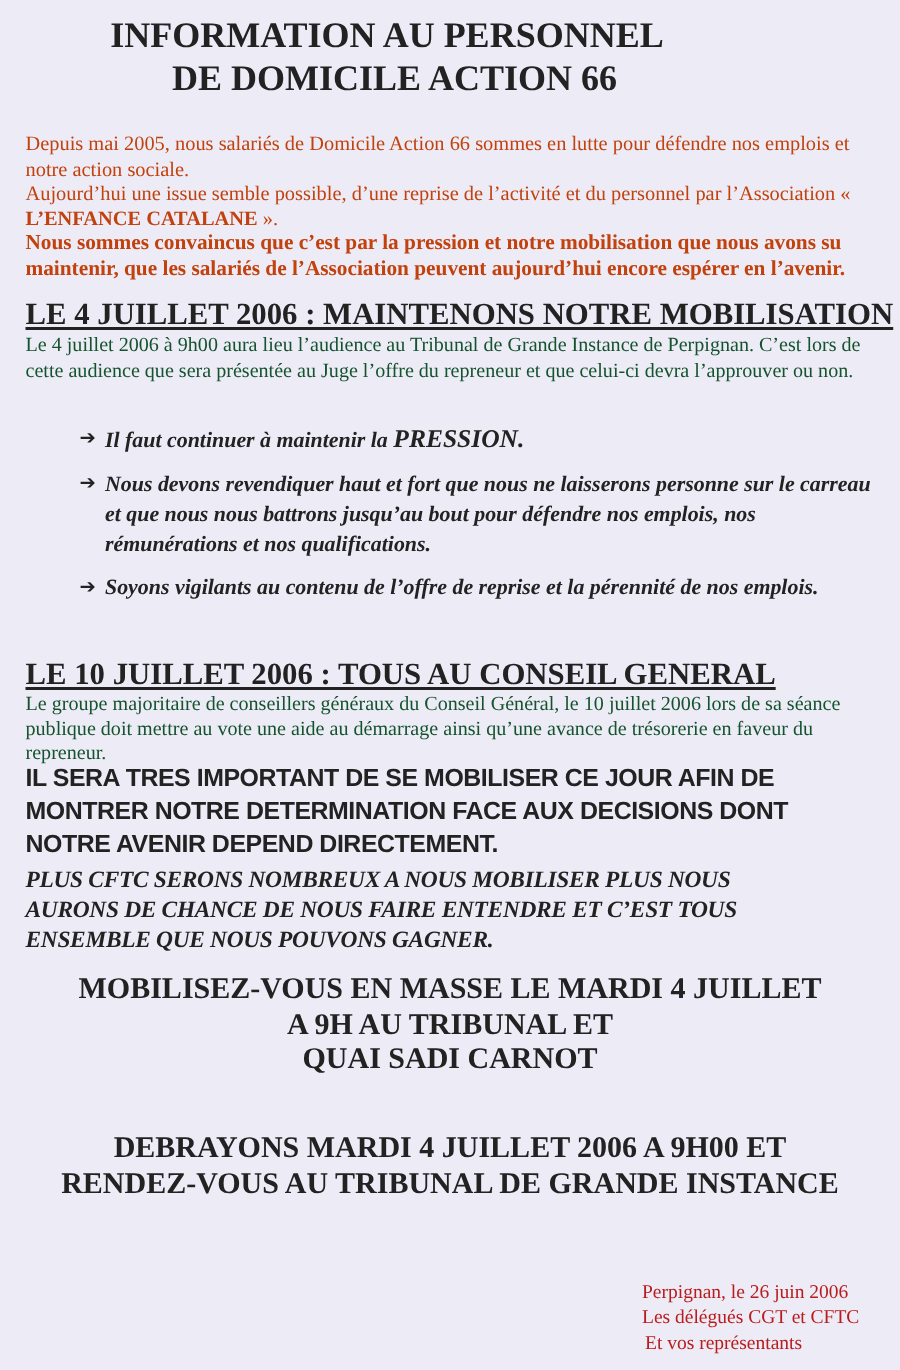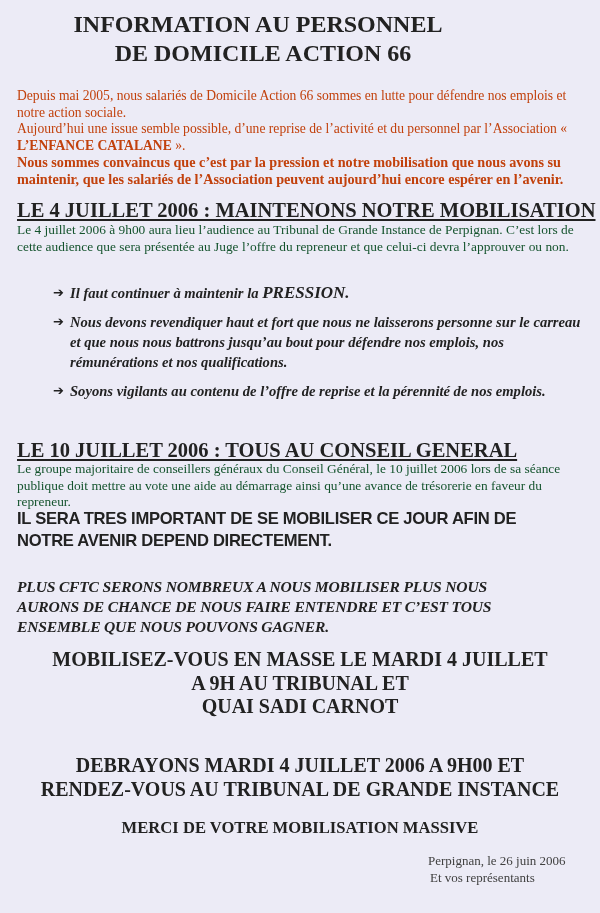--- a/index.html
+++ b/index.html
@@ -129,21 +129,21 @@
       top: 818px;
       font-size: 16.6px;
       line-height: 20px;
     }
     .signature {
       position: absolute;
       left: 428px;
       top: 852px;
       font-size: 13px;
       line-height: 17px;
-      color: #404040;
+      color: #b91c1c;
     }
     .signature span { display: block; }
     .signature .s3 { padding-left: 2px; }
     .line { display: block; }
   </style>
 </head>
 <body>
 
 <div class="page">
 
@@ -178,40 +178,41 @@
       <span class="arrow">➔</span>
       <span>Soyons vigilants au contenu de l’offre de reprise et la pérennité de nos emplois.</span>
     </div>
   </div>
 
   <div class="section-head" style="top:439px;">LE 10 JUILLET 2006 : TOUS AU CONSEIL GENERAL</div>
   <div class="body-text" style="top:461px;">Le groupe majoritaire de conseillers généraux du Conseil Général, le 10 juillet 2006 lors de sa séance publique doit mettre au vote une aide au démarrage ainsi qu’une avance de trésorerie en faveur du repreneur.</div>
 
   <div class="caps-bold" style="top:508px;">
     <span class="line">IL SERA TRES IMPORTANT DE SE MOBILISER CE JOUR AFIN DE</span>
+    <span class="line">MONTRER NOTRE DETERMINATION FACE AUX DECISIONS DONT</span>
     <span class="line">NOTRE AVENIR DEPEND DIRECTEMENT.</span>
   </div>
 
   <div class="caps-italic" style="top:577px;">
     <span class="line">PLUS CFTC SERONS NOMBREUX A NOUS MOBILISER PLUS NOUS</span>
     <span class="line">AURONS DE CHANCE DE NOUS FAIRE ENTENDRE ET C’EST TOUS</span>
     <span class="line">ENSEMBLE QUE NOUS POUVONS GAGNER.</span>
   </div>
 
   <div class="center-block mobilisez">
     <span class="line">MOBILISEZ-VOUS EN MASSE LE MARDI 4 JUILLET</span>
     <span class="line">A 9H AU TRIBUNAL ET</span>
     <span class="line">QUAI SADI CARNOT</span>
   </div>
 
   <div class="center-block debrayons">
     <span class="line">DEBRAYONS MARDI 4 JUILLET 2006 A 9H00 ET</span>
     <span class="line">RENDEZ-VOUS AU TRIBUNAL DE GRANDE INSTANCE</span>
   </div>
 
-  <div class="center-block merci">MERCI DE VOTRE MOBILISATION MASSIVE</div>
 
   <div class="signature">
     <span>Perpignan, le 26 juin 2006</span>
+    <span>Les délégués CGT et CFTC</span>
     <span class="s3">Et vos représentants</span>
   </div>
 
 </div>
 
 </body></html>

